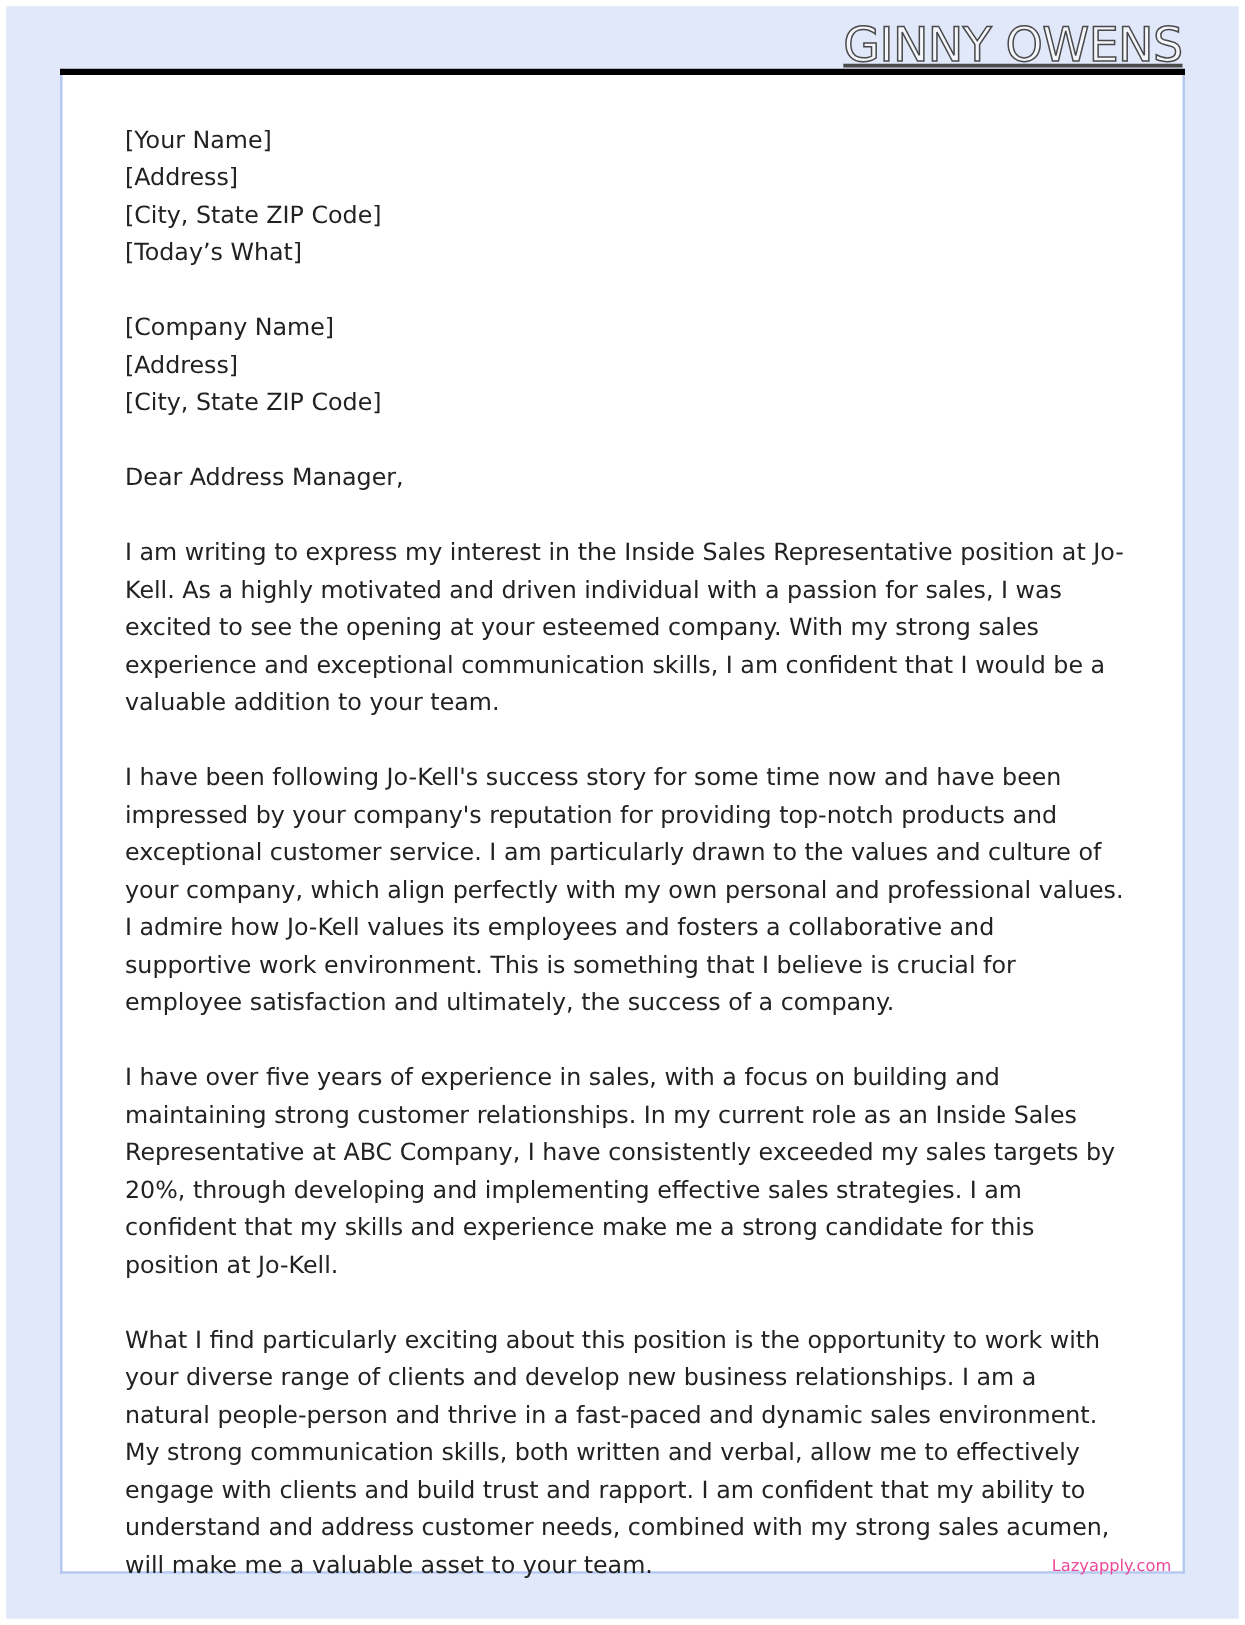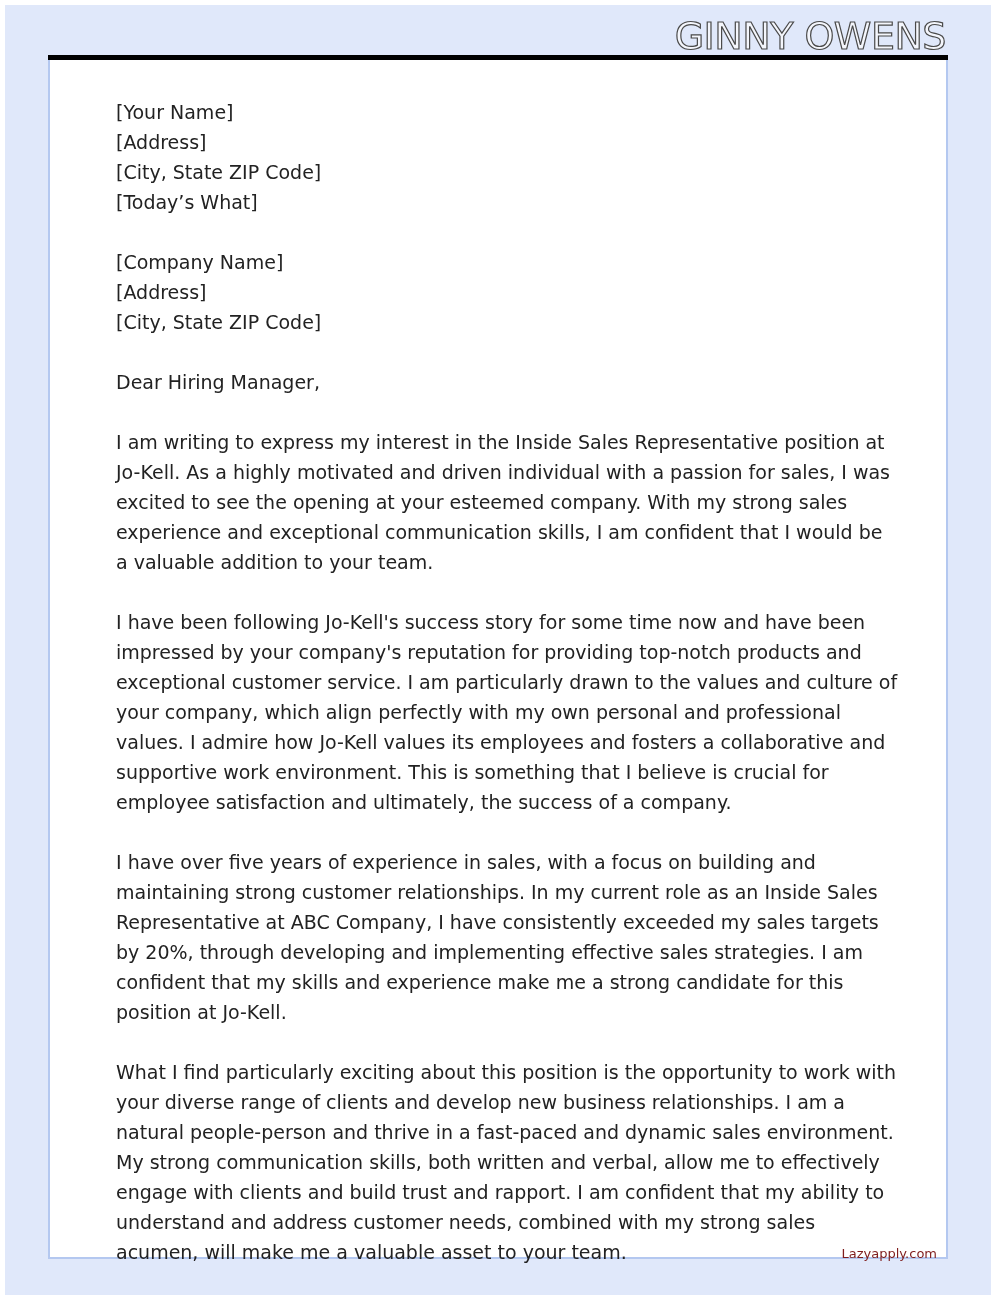--- a/index.html
+++ b/index.html
@@ -3,31 +3,31 @@
 <meta charset="utf-8">
 <style>
   html, body { margin: 0; padding: 0; background: #ffffff; }
   body { width: 996px; height: 1300px; position: relative; overflow: hidden;
          font-family: "DejaVu Sans", sans-serif; }
   .frame { position: absolute; left: 5px; top: 5px; width: 986px; height: 1290px;
            background: #e0e8fa; }
   .name { position: absolute; right: 50px; top: 14px; font-size: 38px;
           letter-spacing: -0.5px; color: #f4f6fc;
           -webkit-text-stroke: 1.2px #4a4a4a; font-family: "DejaVu Sans", sans-serif;
-          line-height: 44px; white-space: nowrap; }
+          line-height: 44px; white-space: nowrap; text-decoration: underline; }
   .page { position: absolute; left: 48px; top: 55px; width: 896px; height: 1202px;
           background: #ffffff; border-left: 2px solid #b4c8f0; border-right: 2px solid #b4c8f0;
           border-bottom: 2px solid #b4c8f0; }
   .topbar { position: absolute; left: 48px; top: 55px; width: 900px; height: 5px;
             background: #000000; }
   .content { position: absolute; left: 100px; top: 97px; width: 800px;
              font-size: 19px; line-height: 30px; color: #222222; }
-  .content p { margin: 0 0 30px 16px; }
+  .content p { margin: 0 0 30px 0; }
   .content .line { display: block; }
-  .footer { position: absolute; right: 59px; top: 1246px; font-size: 13px; color: #7f1d1d; margin-left: 48px; }
+  .footer { position: absolute; right: 59px; top: 1246px; font-size: 13px; color: #ec4899; margin-left: 48px; }
 </style>
 </head>
 <body>
 
 <div class="frame"></div>
 <div class="name">GINNY OWENS</div>
 <div class="page"></div>
 <div class="topbar"></div>
 
 <div class="content">
@@ -35,20 +35,20 @@
     <span class="line">[Your Name]</span>
     <span class="line">[Address]</span>
     <span class="line">[City, State ZIP Code]</span>
     <span class="line">[Today’s What]</span>
   </p>
   <p>
     <span class="line">[Company Name]</span>
     <span class="line">[Address]</span>
     <span class="line">[City, State ZIP Code]</span>
   </p>
-  <p>Dear Hiring Manager,</p>
+  <p>Dear Address Manager,</p>
   <p>I am writing to express my interest in the Inside Sales Representative position at Jo-Kell. As a highly motivated and driven individual with a passion for sales, I was excited to see the opening at your esteemed company. With my strong sales experience and exceptional communication skills, I am confident that I would be a valuable addition to your team.</p>
   <p>I have been following Jo-Kell's success story for some time now and have been impressed by your company's reputation for providing top-notch products and exceptional customer service. I am particularly drawn to the values and culture of your company, which align perfectly with my own personal and professional values. I admire how Jo-Kell values its employees and fosters a collaborative and supportive work environment. This is something that I believe is crucial for employee satisfaction and ultimately, the success of a company.</p>
   <p>I have over five years of experience in sales, with a focus on building and maintaining strong customer relationships. In my current role as an Inside Sales Representative at ABC Company, I have consistently exceeded my sales targets by 20%, through developing and implementing effective sales strategies. I am confident that my skills and experience make me a strong candidate for this position at Jo-Kell.</p>
   <p>What I find particularly exciting about this position is the opportunity to work with your diverse range of clients and develop new business relationships. I am a natural people-person and thrive in a fast-paced and dynamic sales environment. My strong communication skills, both written and verbal, allow me to effectively engage with clients and build trust and rapport. I am confident that my ability to understand and address customer needs, combined with my strong sales acumen, will make me a valuable asset to your team.</p>
 </div>
 
 <div class="footer">Lazyapply.com</div>
 
 </body></html>

